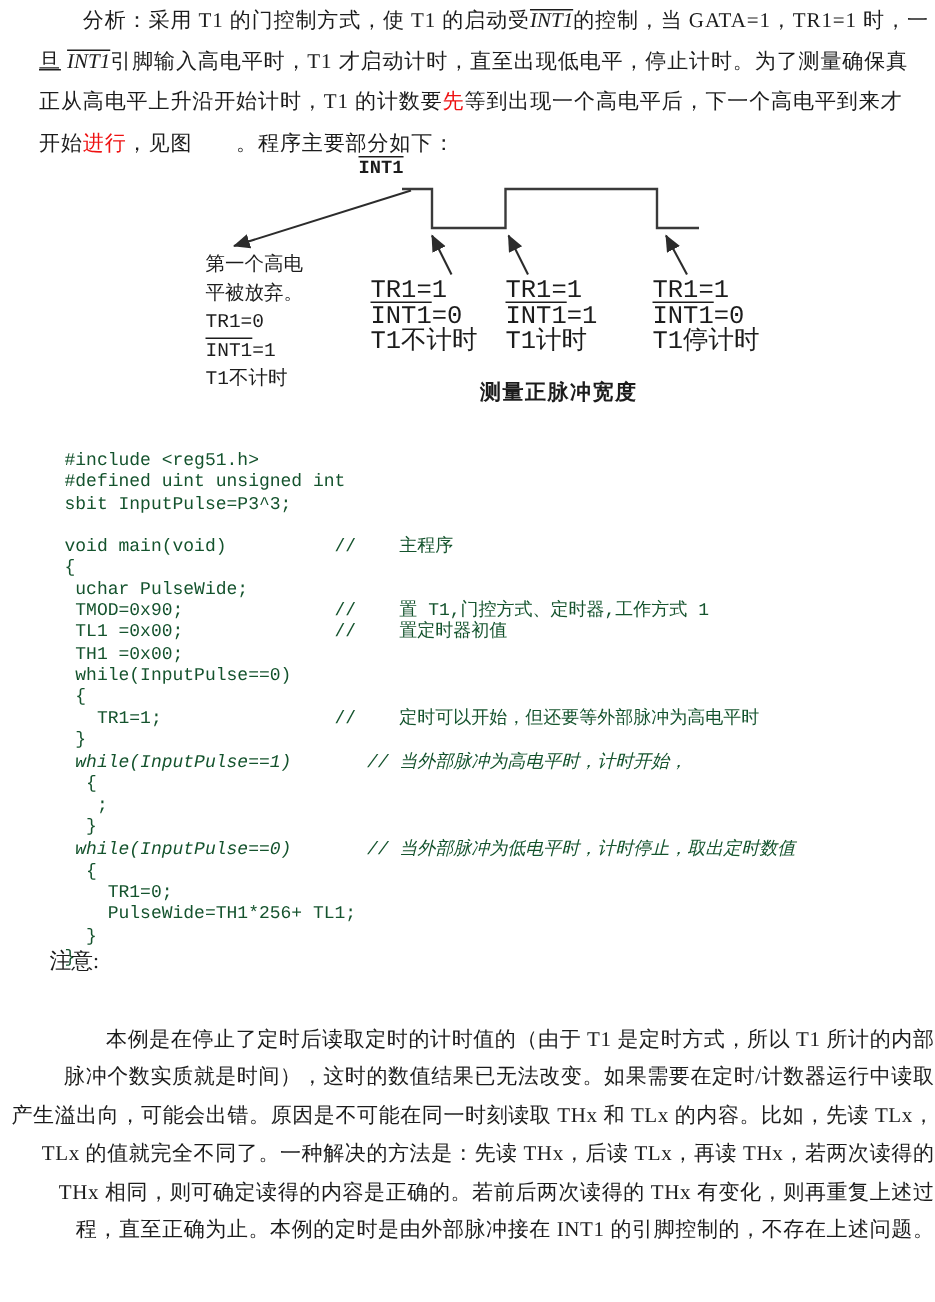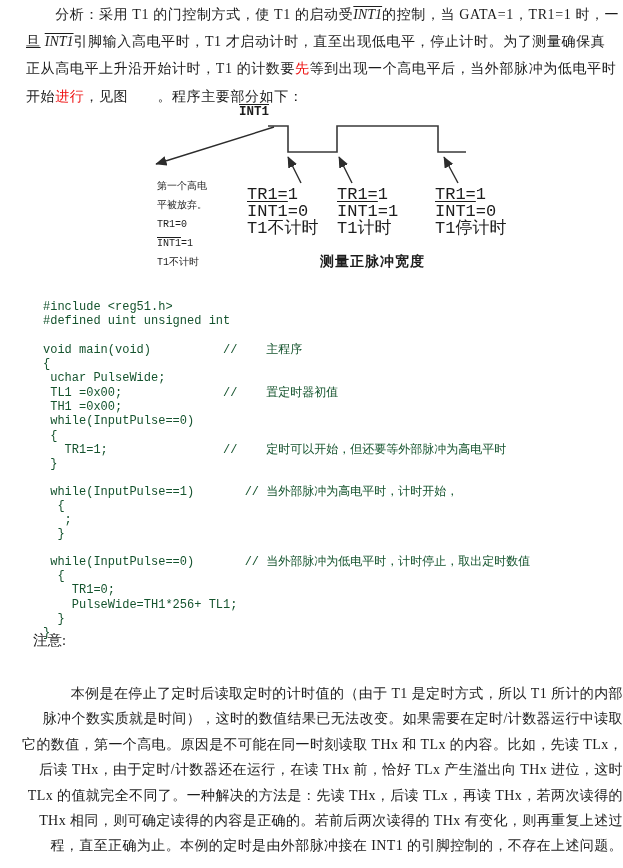--- a/index.html
+++ b/index.html
@@ -13,46 +13,46 @@
   .u-dan{text-decoration:underline;}
   .int1-term{font-family:"Liberation Serif",serif;font-style:italic;
              text-decoration:overline;letter-spacing:0;}
   
   .diagram{position:absolute;left:0;top:105px;width:623px;height:178px;
            font-family:"Liberation Mono",monospace;}
   .dsvg{position:absolute;left:0;top:0;}
   .sig{position:absolute;left:239px;top:0;font-size:12.5px;font-weight:bold;}
   .ovm{text-decoration:overline;}
   .blk{position:absolute;font-size:17px;line-height:16.8px;white-space:nowrap;}
-  .b1{left:137px;top:72px;font-size:10px;line-height:19px;margin-left:20px;}
+  .b1{left:137px;top:62px;font-size:13px;line-height:19px;}
   .b2{left:247px;top:82px;}
   .b3{left:337px;top:82px;}
   .b4{left:435px;top:82px;}
   .cap{position:absolute;left:320px;top:148px;font-size:14px;font-weight:bold;
        letter-spacing:1px;white-space:nowrap;}
   
   .code{position:absolute;left:43px;top:300px;font-family:"Liberation Mono",monospace;
         font-size:12px;color:#14532d;}
   .cl{height:14.3px;line-height:14.3px;white-space:pre;}
-  .cl.gap{margin-top:13px;}
+  .cl.gap{margin-top:1px;font-style:italic;}
   
   .note-h{position:absolute;left:33px;top:631px;font-size:14.5px;white-space:nowrap;}
   .note{position:absolute;left:3px;top:681px;width:620px;font-size:14px;
         letter-spacing:0.4px;white-space:nowrap;text-align:right;}
   .nl{height:25.4px;line-height:25.4px;}
 </style>
 </head>
 <body>
 
 <div class="page">
 
   <div class="para-top">
     <div class="pl"><span>　　分析：采用 T1 的门控制方式，使 T1 的启动受</span><span class="int1-term">INT1</span><span>的控制，当 GATA=1，TR1=1 时，一</span></div>
     <div class="pl"><span class="u-dan">旦</span><span> </span><span class="int1-term">INT1</span><span>引脚输入高电平时，T1 才启动计时，直至出现低电平，停止计时。为了测量确保真</span></div>
-    <div class="pl"><span>正从高电平上升沿开始计时，T1 的计数要</span><span class="red">先</span><span>等到出现一个高电平后，当外部脉冲为低电平时</span></div>
+    <div class="pl"><span>正从高电平上升沿开始计时，T1 的计数要</span><span class="red">先</span><span>等到出现一个高电平后，下一个高电平到来才</span></div>
     <div class="pl"><span>开始</span><span class="red">进行</span><span>，见图　　。程序主要部分如下：</span></div>
   </div>
 
   <div class="diagram">
     <svg class="dsvg" width="623" height="178" viewBox="0 0 623 178">
       <defs>
         <marker id="ah" markerWidth="9" markerHeight="8" refX="7.5" refY="3.5" orient="auto">
           <path d="M0,0 L8,3.5 L0,7 z" fill="#2c2c2c"></path>
         </marker>
       </defs>
@@ -93,24 +93,26 @@
       <div><span class="ovm">INT1</span><span>=0</span></div>
       <div>T1停计时</div>
     </div>
 
     <div class="cap">测量正脉冲宽度</div>
   </div>
 
   <div class="code">
     <div class="cl">#include &lt;reg51.h&gt;</div>
     <div class="cl">#defined uint unsigned int</div>
+    <div class="cl">sbit InputPulse=P3^3;</div>
     <div class="cl"></div>
     <div class="cl">void main(void)          //    主程序</div>
     <div class="cl">{</div>
     <div class="cl"> uchar PulseWide;</div>
+    <div class="cl"> TMOD=0x90;              //    置 T1,门控方式、定时器,工作方式 1</div>
     <div class="cl"> TL1 =0x00;              //    置定时器初值</div>
     <div class="cl"> TH1 =0x00;</div>
     <div class="cl"> while(InputPulse==0)</div>
     <div class="cl"> {</div>
     <div class="cl">   TR1=1;                //    定时可以开始，但还要等外部脉冲为高电平时</div>
     <div class="cl"> }</div>
     <div class="cl gap"> while(InputPulse==1)       // 当外部脉冲为高电平时，计时开始，</div>
     <div class="cl">  {</div>
     <div class="cl">   ;</div>
     <div class="cl">  }</div>
@@ -119,20 +121,19 @@
     <div class="cl">    TR1=0;</div>
     <div class="cl">    PulseWide=TH1*256+ TL1;</div>
     <div class="cl">  }</div>
     <div class="cl">}</div>
   </div>
 
   <div class="note-h">注意:</div>
   <div class="note">
     <div class="nl">　　本例是在停止了定时后读取定时的计时值的（由于 T1 是定时方式，所以 T1 所计的内部</div>
     <div class="nl">脉冲个数实质就是时间），这时的数值结果已无法改变。如果需要在定时/计数器运行中读取</div>
-    <div class="nl">它的数值，第一个高电。原因是不可能在同一时刻读取 THx 和 TLx 的内容。比如，先读 TLx，</div>
-    <div class="nl">后读 THx，由于定时/计数器还在运行，在读 THx 前，恰好 TLx 产生溢出向 THx 进位，这时</div>
+    <div class="nl">产生溢出向，可能会出错。原因是不可能在同一时刻读取 THx 和 TLx 的内容。比如，先读 TLx，</div>
     <div class="nl">TLx 的值就完全不同了。一种解决的方法是：先读 THx，后读 TLx，再读 THx，若两次读得的</div>
     <div class="nl">THx 相同，则可确定读得的内容是正确的。若前后两次读得的 THx 有变化，则再重复上述过</div>
     <div class="nl">程，直至正确为止。本例的定时是由外部脉冲接在 INT1 的引脚控制的，不存在上述问题。</div>
   </div>
 
 </div>
 
 </body></html>

